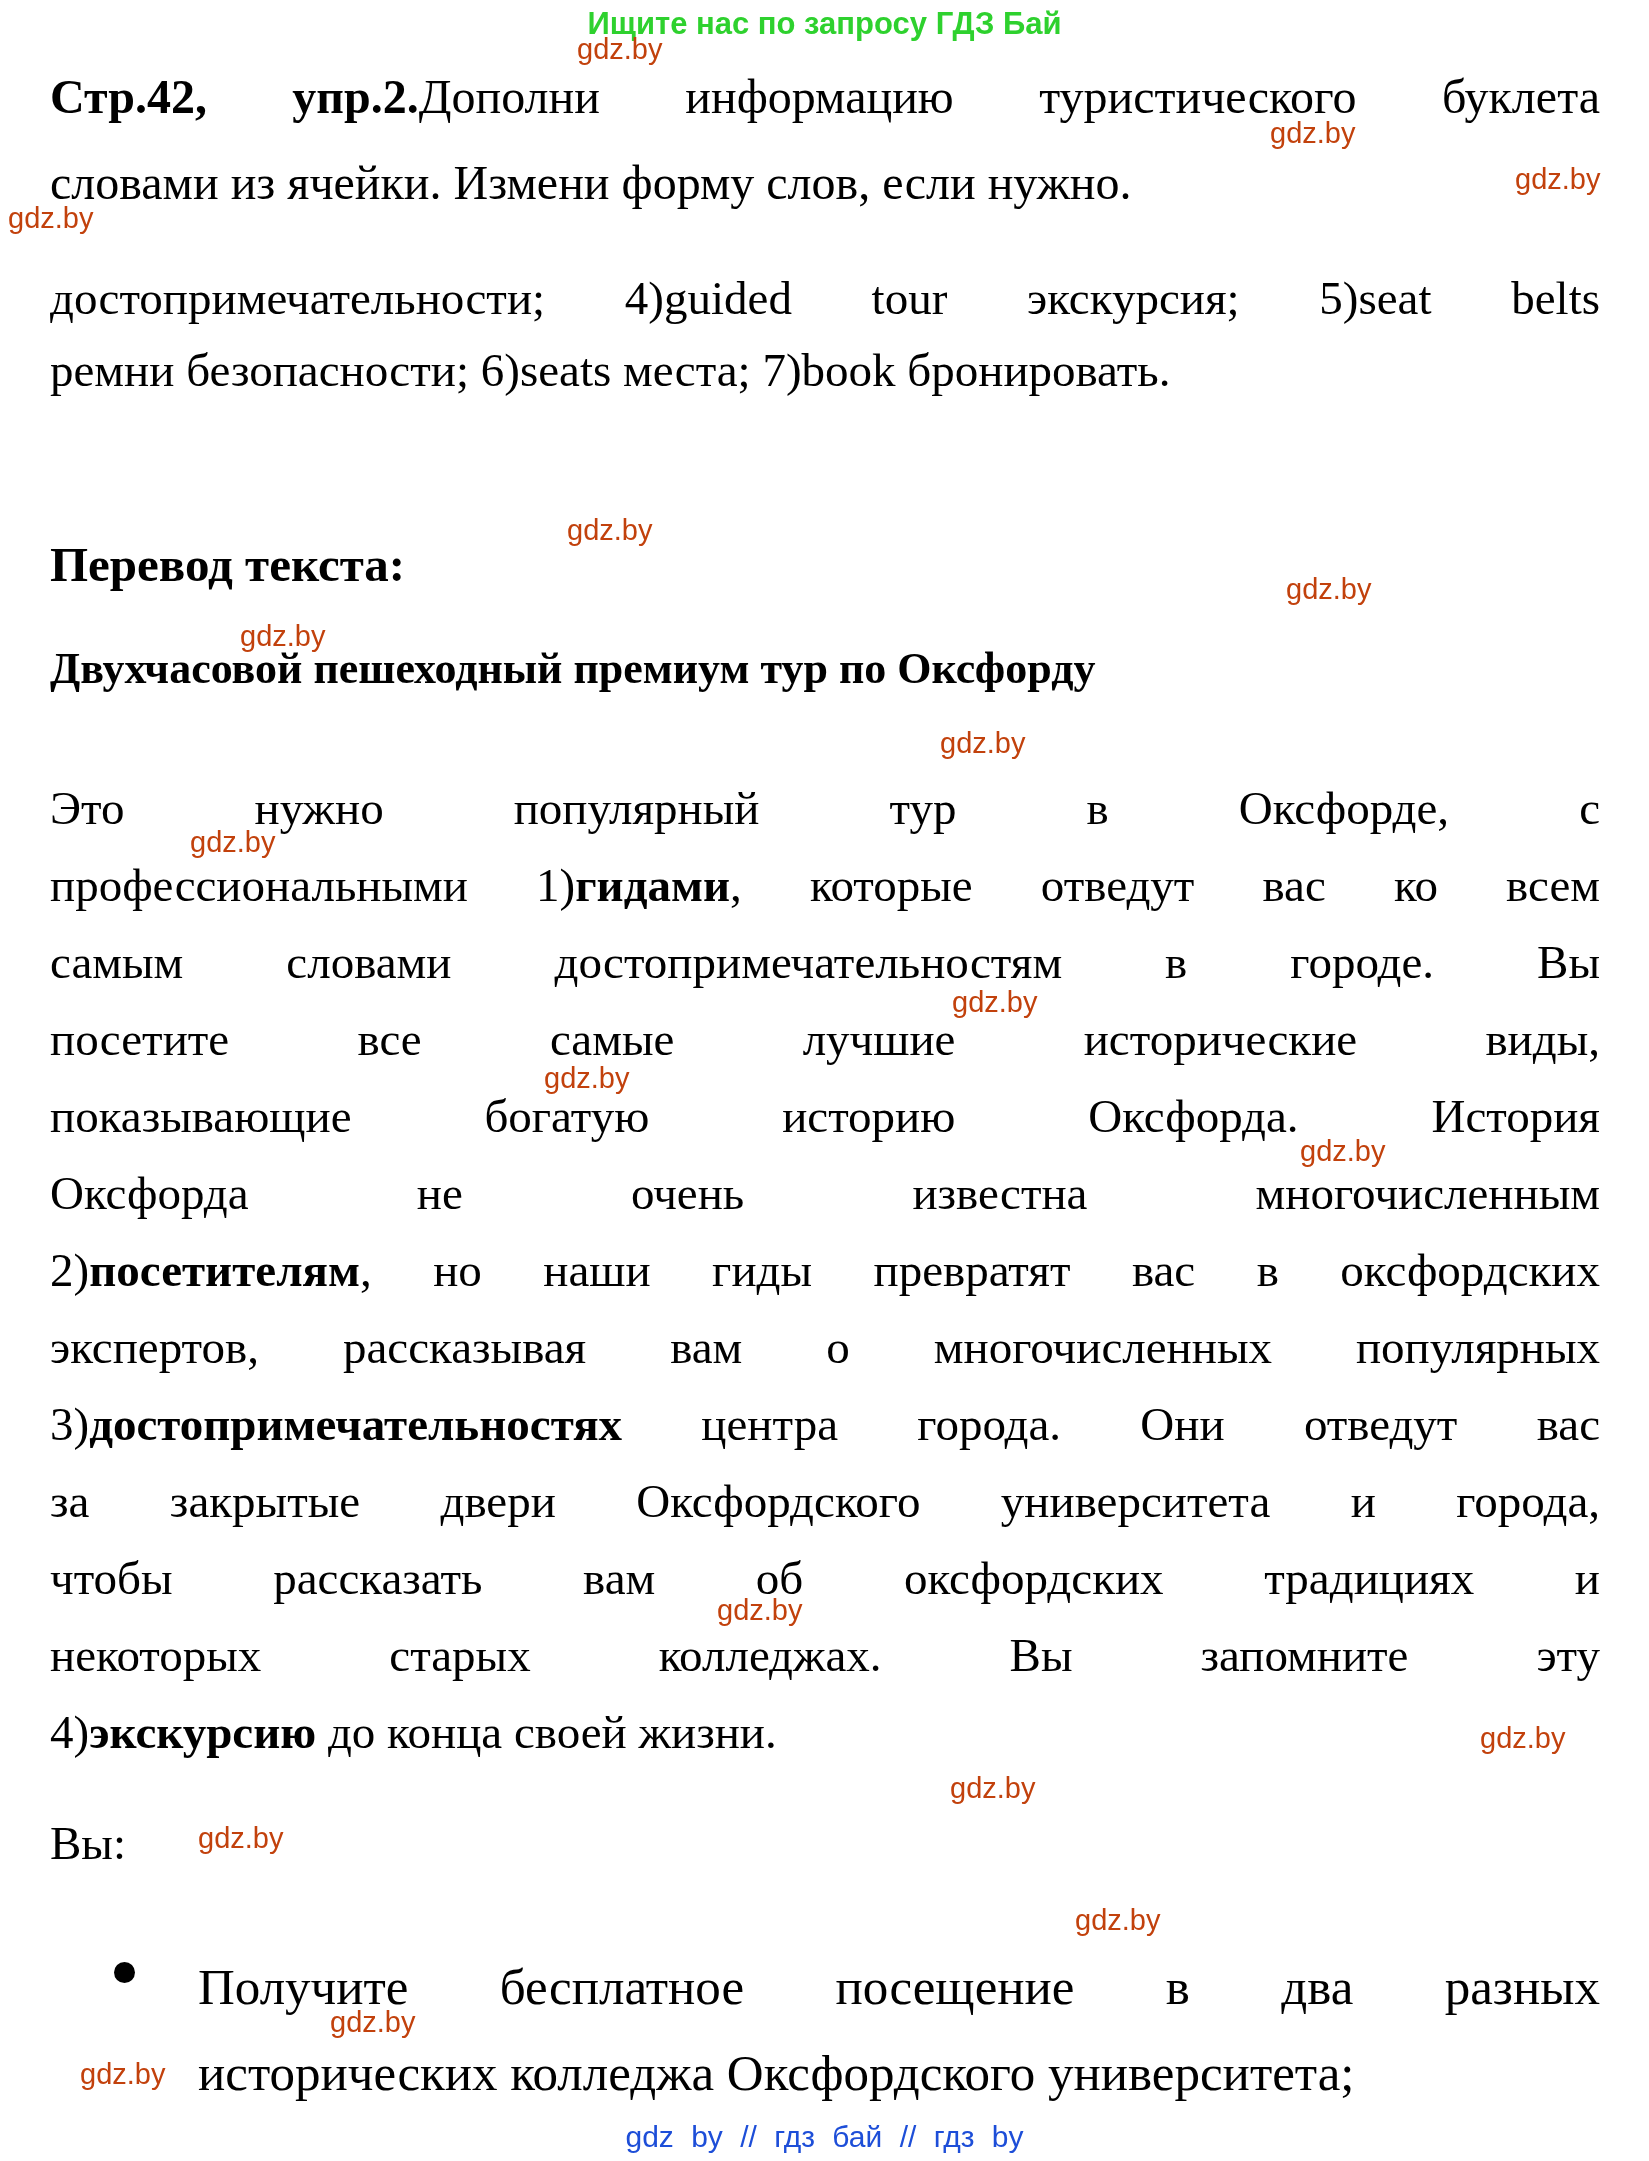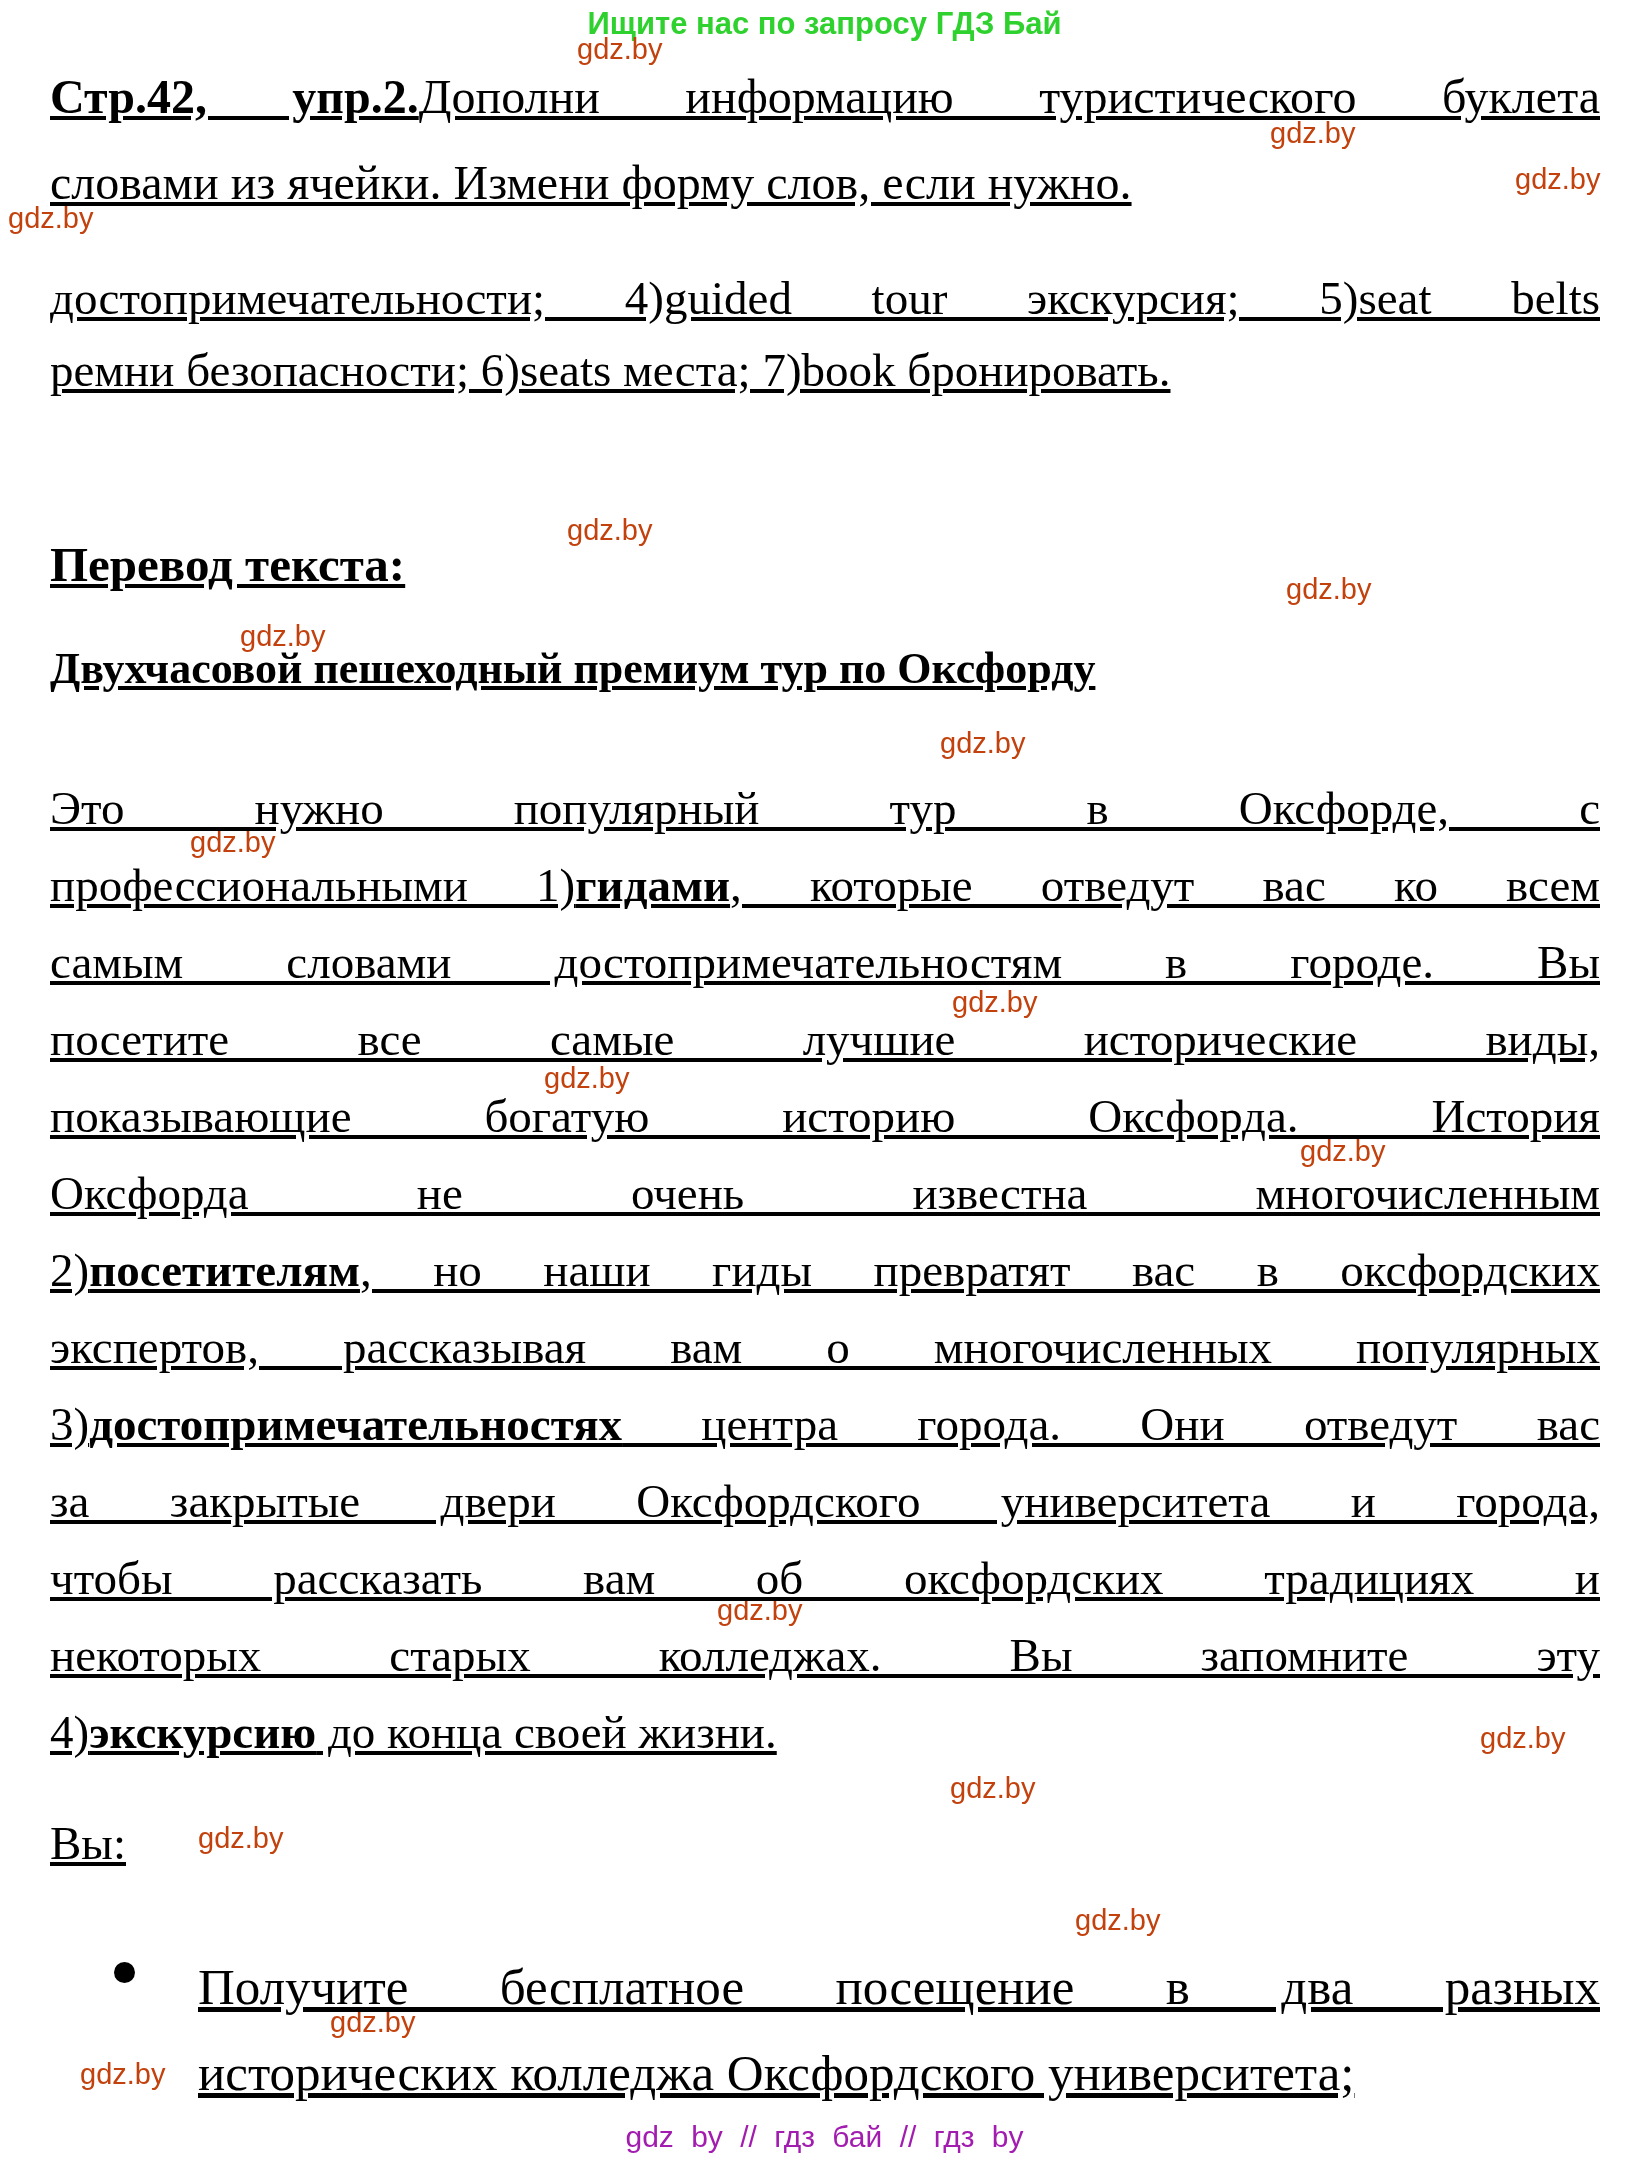--- a/index.html
+++ b/index.html
@@ -9,39 +9,39 @@
   }
   .banner{
     position:absolute;top:6px;left:0;width:1649px;text-align:center;
     font-family:"Liberation Sans", sans-serif;font-weight:600;
     font-size:31px;color:#2ed12e;
   }
   .wm{
     position:absolute;font-family:"Liberation Sans", sans-serif;
     font-size:29px;color:#c2410c;white-space:nowrap;
   }
-  .block{position:absolute;left:50px;width:1550px;text-decoration:underline;}
+  .block{position:absolute;left:50px;width:1550px;}
   .tline{white-space:normal;}
   .tline.just{text-align:justify;text-align-last:justify;}
   .bold{font-weight:bold;}
   .p-exercise{top:54px;font-size:48px;line-height:86px;}
   .p-answer{top:262px;font-size:47px;line-height:72px;}
   .p-translation-heading{top:536px;font-size:49px;font-weight:bold;}
   .p-tour-title{top:643px;font-size:44px;font-weight:bold;}
   .p-translation{top:770px;font-size:47px;line-height:77px;}
   .p-you{top:1816px;font-size:47px;}
   .p-bullet{top:1944px;left:198px;width:1402px;font-size:51px;line-height:86px;}
   .bullet-dot{
     position:absolute;left:114px;top:1962px;width:21px;height:21px;
     border-radius:50%;background:#000;
   }
   .footer{
     position:absolute;top:2120px;left:0;width:1649px;text-align:center;
     font-family:"Liberation Sans", sans-serif;font-size:30px;
-    color:#a21caf;word-spacing:9px;
+    color:#1d4ed8;word-spacing:9px;
   }
 </style>
 </head>
 <body>
 
 <div class="banner">Ищите нас по запросу ГДЗ Бай</div>
 
 <div>
     <div class="wm" style="left: 577px; top: 33px;">gdz.by</div>
     <div class="wm" style="left: 1270px; top: 117px;">gdz.by</div>

